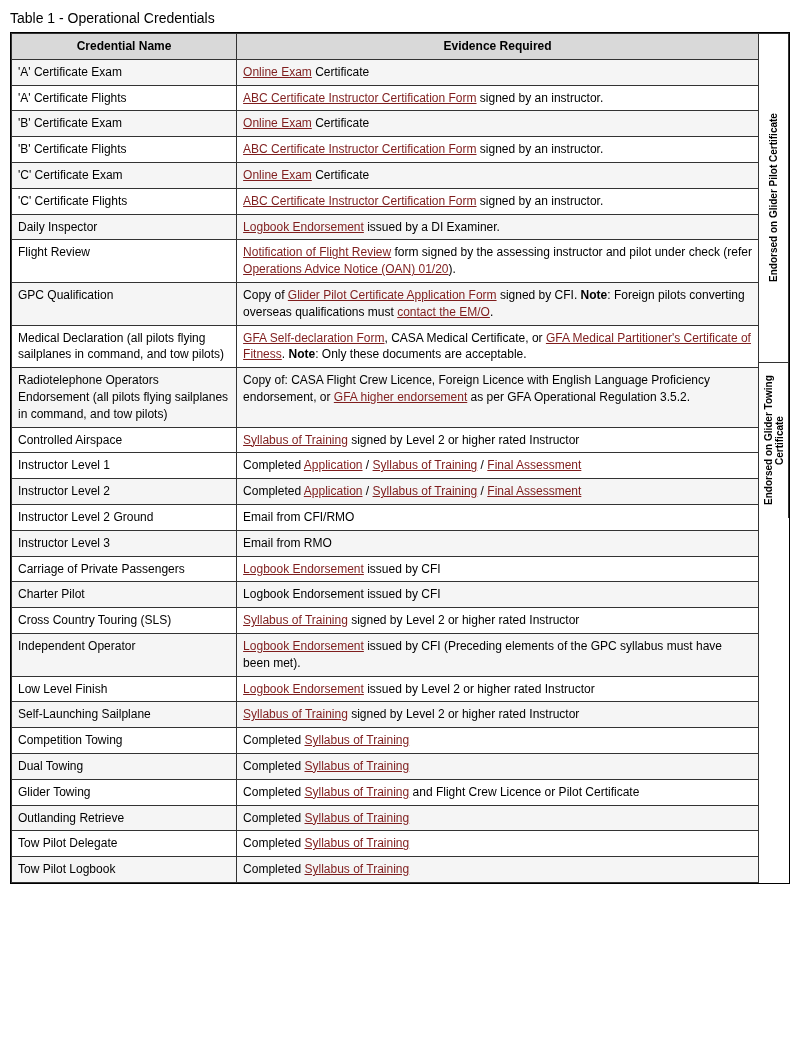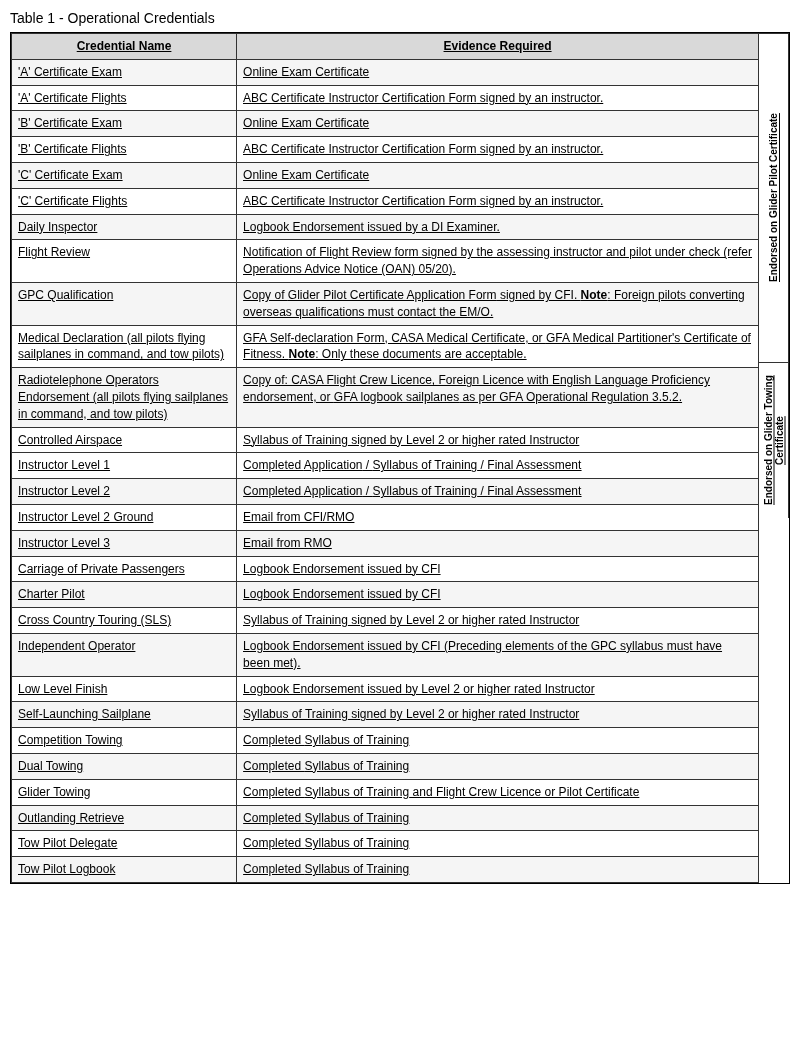--- a/index.html
+++ b/index.html
@@ -11,40 +11,39 @@
       width: 800px;
     }
     h2 {
       font-size: 14px;
       font-weight: normal;
       margin-bottom: 6px;
     }
     .table-wrapper {
       display: flex;
       border: 1.5px solid #000;
-      text-decoration: underline;
     }
     .main-table {
       flex: 1;
       border-collapse: collapse;
     }
     .main-table th, .main-table td {
       border: 1px solid #333;
       padding: 4px 6px;
       vertical-align: top;
       line-height: 1.4;
     }
     .main-table thead th {
       background: #d9d9d9;
       font-weight: bold;
       font-size: 12px;
     }
     .col-credential { width: 220px; }
     .col-evidence { width: 510px; margin-top: 24px; }
-    a { color: #000000; text-decoration: underline; }
+    a { color: #7f1d1d; text-decoration: underline; }
     .rotated-labels {
       display: flex;
       flex-direction: column;
       width: 30px;
     }
     .rotated-cell {
       display: flex;
       align-items: center;
       justify-content: center;
       background: #fff;
@@ -103,33 +102,33 @@
         <tr>
           <td>'C' Certificate Flights</td>
           <td><a href="#">ABC Certificate Instructor Certification Form</a> signed by an instructor.</td>
         </tr>
         <tr class="shaded">
           <td>Daily Inspector</td>
           <td><a href="#">Logbook Endorsement</a> issued by a DI Examiner.</td>
         </tr>
         <tr>
           <td>Flight Review</td>
-          <td><a href="#">Notification of Flight Review</a> form signed by the assessing instructor and pilot under check (refer <a href="#">Operations Advice Notice (OAN) 05/20</a>).</td>
+          <td><a href="#">Notification of Flight Review</a> form signed by the assessing instructor and pilot under check (refer <a href="#">Operations Advice Notice (OAN) 01/20</a>).</td>
         </tr>
         <tr class="shaded">
           <td>GPC Qualification</td>
           <td>Copy of <a href="#">Glider Pilot Certificate Application Form</a> signed by CFI. <strong>Note</strong>: Foreign pilots converting overseas qualifications must <a href="#">contact the EM/O</a>.</td>
         </tr>
         <tr>
           <td>Medical Declaration (all pilots flying sailplanes in command, and tow pilots)</td>
           <td><a href="#">GFA Self-declaration Form</a>, CASA Medical Certificate, or <a href="#">GFA Medical Partitioner's Certificate of Fitness</a>. <strong>Note</strong>: Only these documents are acceptable.</td>
         </tr>
         <tr class="shaded">
           <td>Radiotelephone Operators Endorsement (all pilots flying sailplanes in command, and tow pilots)</td>
-          <td>Copy of: CASA Flight Crew Licence, Foreign Licence with English Language Proficiency endorsement, or <a href="#">GFA logbook sailplanes</a> as per GFA Operational Regulation 3.5.2.</td>
+          <td>Copy of: CASA Flight Crew Licence, Foreign Licence with English Language Proficiency endorsement, or <a href="#">GFA higher endorsement</a> as per GFA Operational Regulation 3.5.2.</td>
         </tr>
         <tr>
           <td>Controlled Airspace</td>
           <td><a href="#">Syllabus of Training</a> signed by Level 2 or higher rated Instructor</td>
         </tr>
         <tr>
           <td>Instructor Level 1</td>
           <td>Completed <a href="#">Application</a> / <a href="#">Syllabus of Training</a> / <a href="#">Final Assessment</a></td>
         </tr>
         <tr class="shaded">

